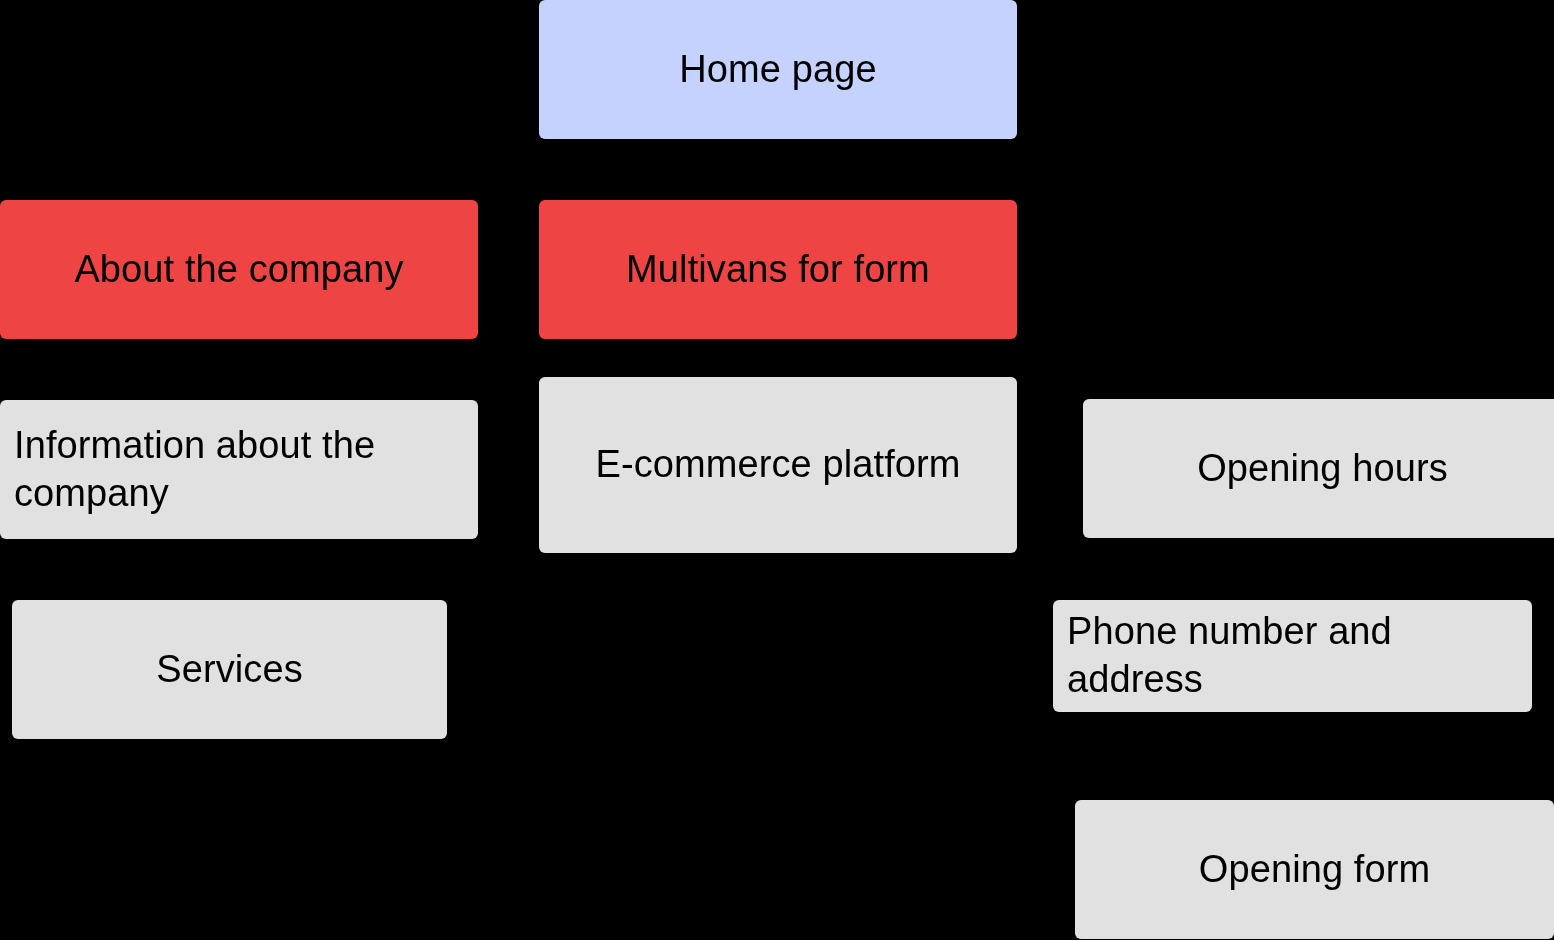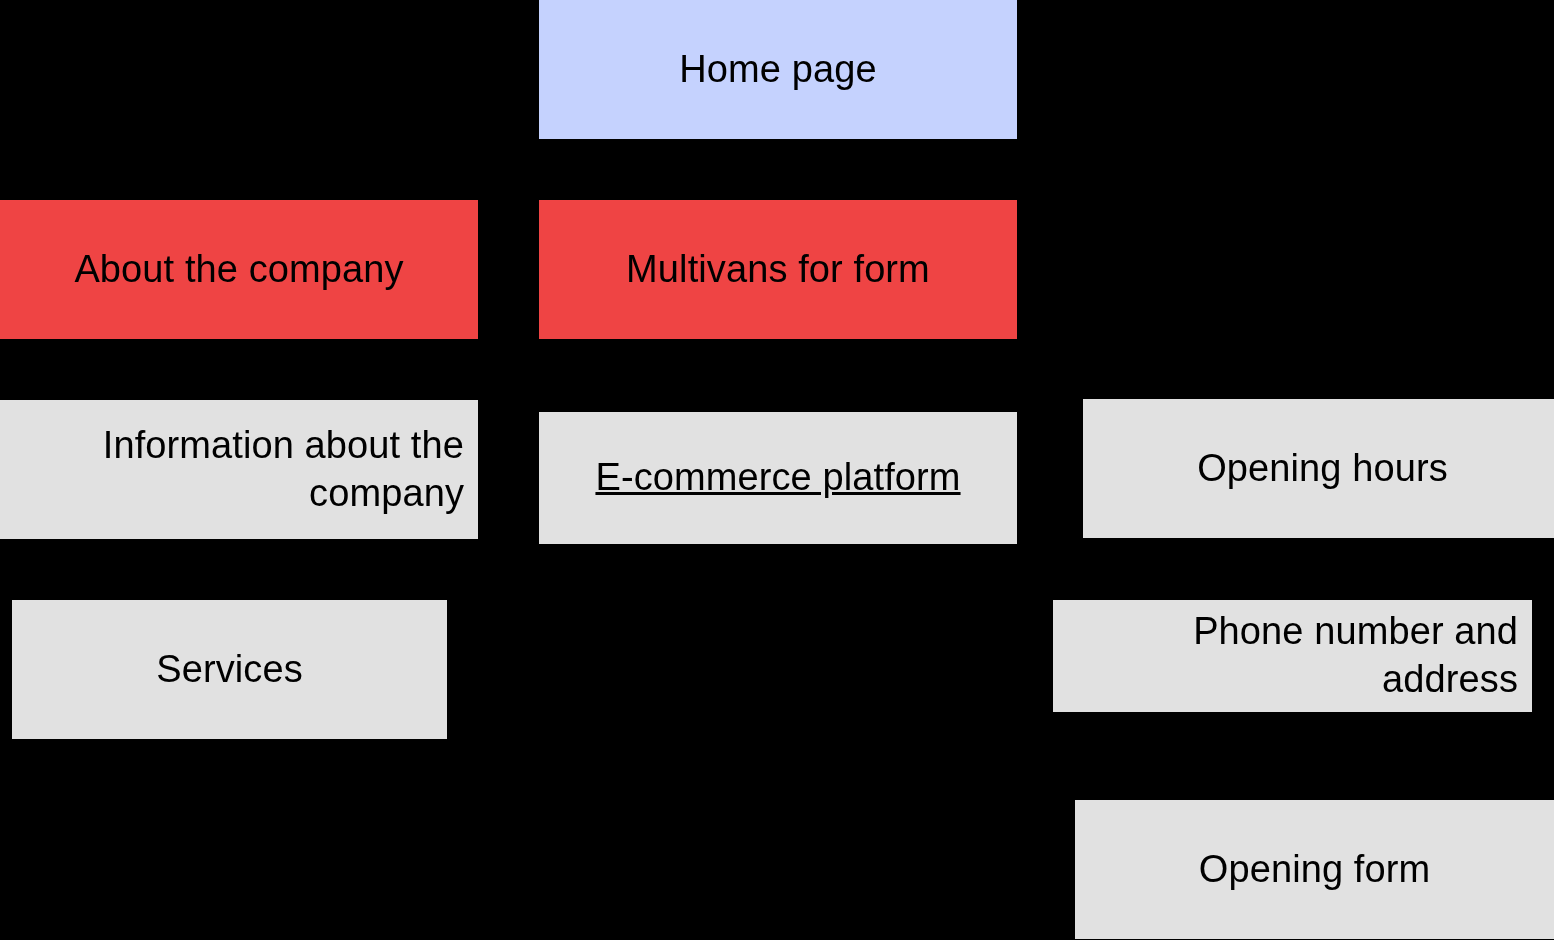--- a/index.html
+++ b/index.html
@@ -19,44 +19,45 @@
     width: 1554px;
     height: 940px;
     background: #000000;
   }
   .node {
     position: absolute;
     box-sizing: border-box;
     display: flex;
     align-items: center;
     justify-content: center;
-    text-align: right;
+    text-align: left;
     color: #000000;
     font-size: 38px;
     font-weight: 400;
     line-height: 1.26;
     letter-spacing: 0.1px;
     padding: 4px 14px;
     white-space: pre-line;
+    border-radius: 6px;
   }
   .node.level-root   { background: #c5d2fe; }
   .node.level-one    { background: #ef4444; }
   .node.level-two    { background: #e1e1e1; }
 
   
   #node-home-page          { left: 539px; top: 0px;   width: 478px; height: 139px; }
 
   
   #node-about-the-company  { left: 0px;    top: 200px; width: 478px; height: 139px; }
   #node-multivans-for-sale { left: 539px;  top: 200px; width: 478px; height: 139px; }
   #node-contact-information{ left: 1075px; top: 200px; width: 479px; height: 139px; }
 
   
   #node-information-about-the-company { left: 0px;    top: 400px; width: 478px; height: 139px; }
-  #node-e-commerce-platform           { left: 539px;  top: 412px; width: 478px; height: 132px; text-decoration: underline; }
+  #node-e-commerce-platform           { left: 539px;  top: 377px; width: 478px; height: 176px; }
   #node-opening-hours                 { left: 1075px; top: 399px; width: 479px; height: 139px; margin-left: 8px; }
   #node-services                      { left: 12px;    top: 600px; width: 435px; height: 139px; }
   #node-phone-number-and-address      { left: 1053px; top: 600px; width: 479px; height: 112px; }
   #node-contact-form                  { left: 1075px; top: 800px; width: 479px; height: 139px; }
 </style>
 </head>
 <body>
 
 <div id="sitemap-canvas">
 

